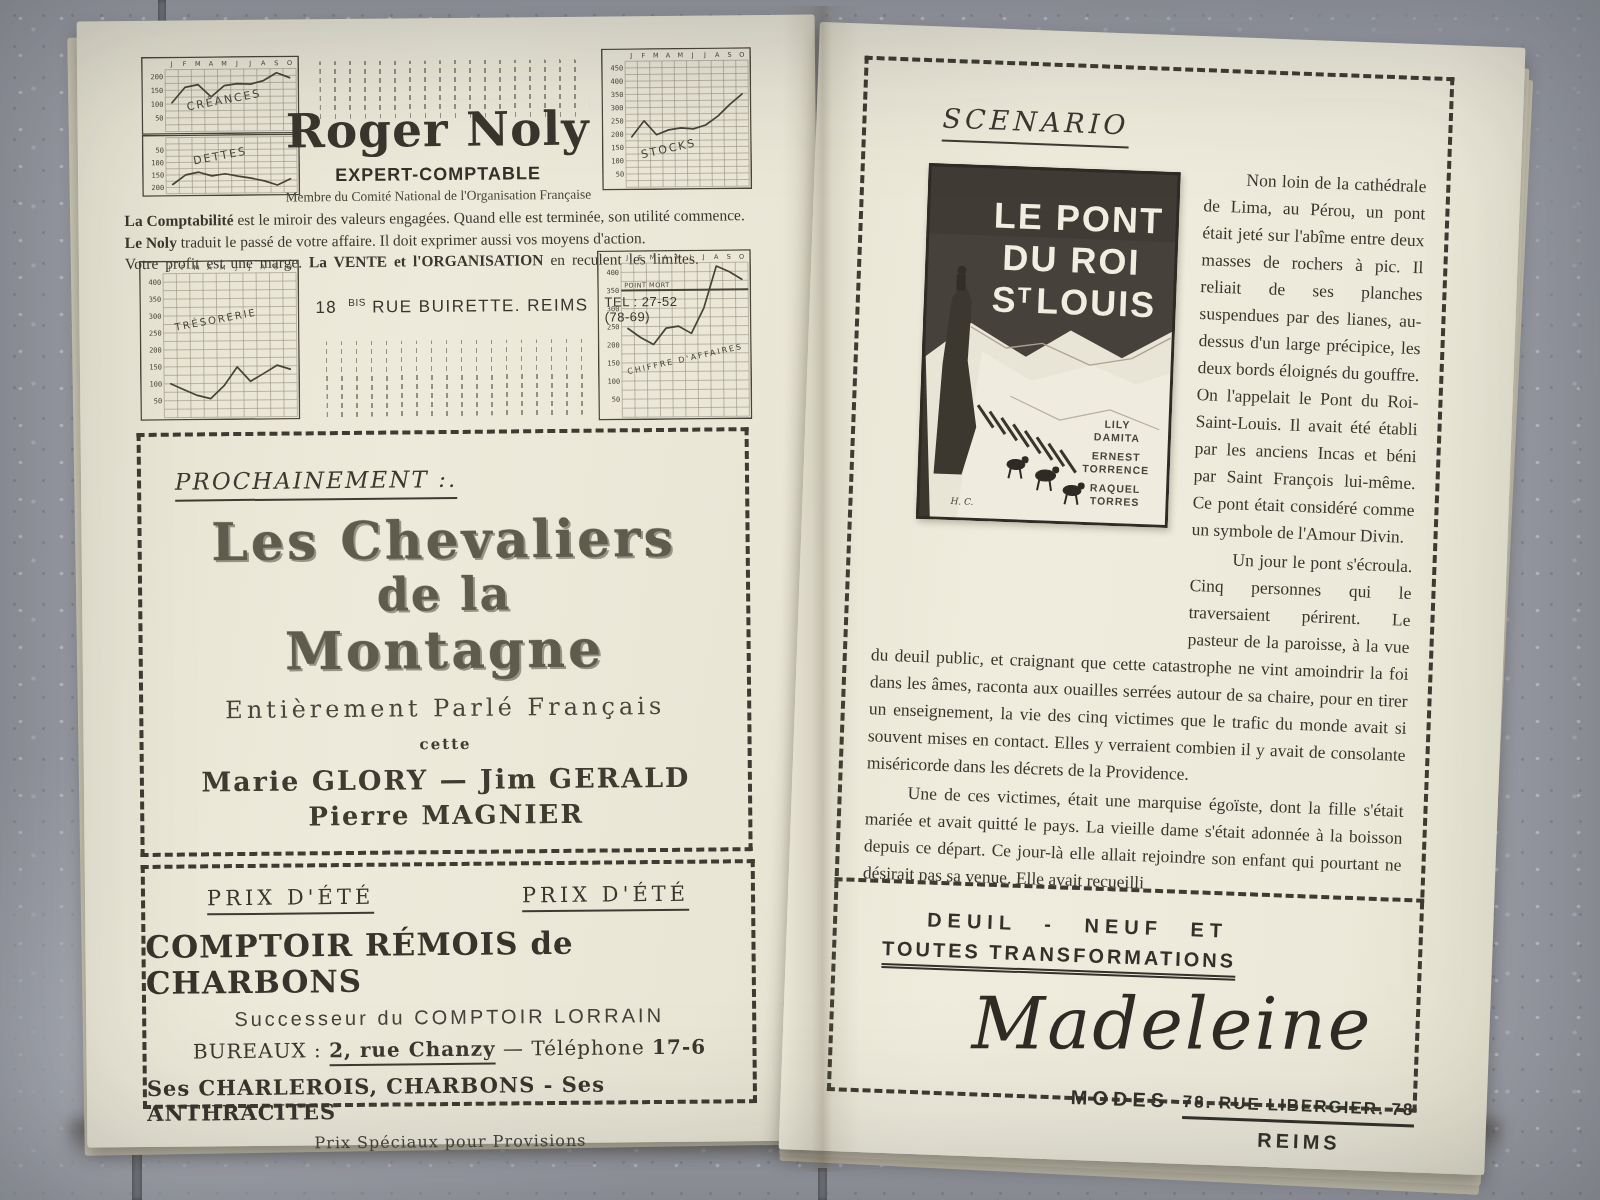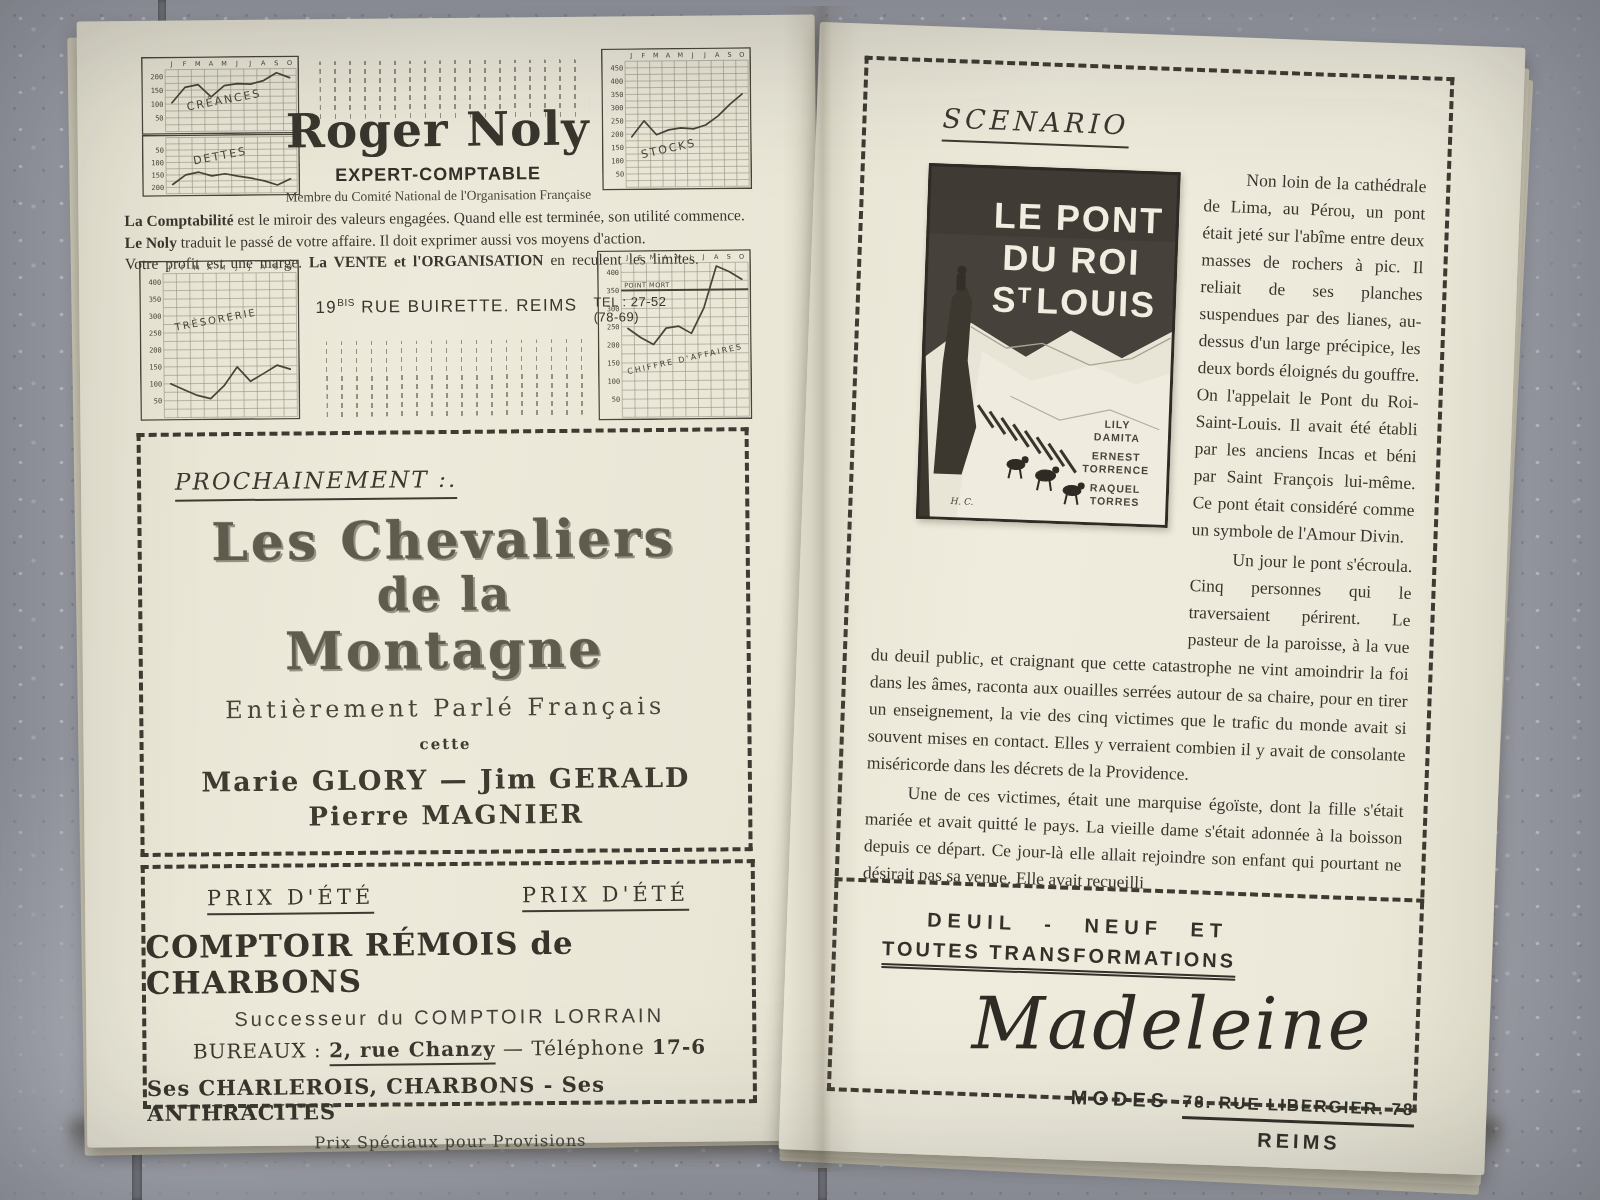--- a/index.html
+++ b/index.html
@@ -55,21 +55,21 @@
   .noly-title{left:203px;top:84px;width:314px;text-align:center;margin:0;
     font-family:"DejaVu Serif",serif;font-weight:700;font-size:47px;letter-spacing:1px;color:#39362d;}
   .noly-sub{left:203px;top:146px;width:314px;text-align:center;
     font-family:"Liberation Sans",sans-serif;font-weight:700;font-size:18px;letter-spacing:1px;color:#333128;}
   .noly-member{left:150px;top:170px;width:420px;text-align:center;font-size:13.5px;color:#474439;}
   .noly-p{left:46px;top:189px;width:644px;margin:0;font-size:15.5px;line-height:21.5px;color:#3a372e;}
   .noly-p .l{display:block;white-space:nowrap;}
   .noly-p .l:last-child{word-spacing:3px;}
   .addr-row{left:236px;top:278px;width:430px;display:flex;gap:16px;align-items:flex-start;}
   .addr{font-family:"Liberation Sans",sans-serif;font-size:17px;letter-spacing:1.5px;color:#38362d;white-space:nowrap;}
-  .addr sup{font-size:10px;letter-spacing:.5px;}
+  .addr sup{font-size:10px;letter-spacing:.5px;margin-left:11px;}
   .tel span{display:block;font-family:"Liberation Sans",sans-serif;font-size:13px;line-height:15px;letter-spacing:.5px;color:#38362d;}
 
   
   .dashedbox{border:4px dashed #3e3b32;box-sizing:border-box;}
   .chev-box{left:56px;top:412px;width:612px;height:424px;display:flex;flex-direction:column;align-items:center;}
   .kicker{align-self:flex-start;margin:32px 0 0 34px;font-family:"DejaVu Serif",serif;font-style:italic;
     font-size:23px;letter-spacing:2px;color:#3b382f;border-bottom:2px solid #3e3b32;padding-bottom:5px;}
   .chev-title{margin-top:12px;text-align:center;font-family:"DejaVu Serif",serif;font-weight:700;
     color:#5f5b4d;text-shadow:2px 2px 0 rgba(47,44,36,.45), -.5px -.5px 0 rgba(47,44,36,.25);}
   .chev-t1,.chev-t3{font-size:52px;line-height:1.12;letter-spacing:3px;}
@@ -367,21 +367,21 @@
           <text x="131.95" y="9.5" text-anchor="middle" font-size="6.5" font-family="DejaVu Sans, sans-serif" fill="#474439">S</text>
           <text x="144.65" y="9.5" text-anchor="middle" font-size="6.5" font-family="DejaVu Sans, sans-serif" fill="#474439">O</text>
           <line x1="24" y1="40.176470588235304" x2="151" y2="40.176470588235304" stroke="#474439" stroke-width="2"></line>
           <text x="27" y="37.176470588235304" font-size="6.5" letter-spacing="0.5" font-family="DejaVu Sans, sans-serif" fill="#474439">POINT MORT</text>
           <polyline points="30.4,78.2 43.0,87.3 55.8,94.5 68.5,78.2 81.2,76.4 93.8,83.7 106.5,58.3 119.3,16.6 131.9,22.1 144.7,30.0" fill="none" stroke="#474439" stroke-width="1.7" stroke-linejoin="round" stroke-linecap="round"></polyline>
           <text font-size="8" fill="#474439" letter-spacing="2" font-family="DejaVu Sans, sans-serif" transform="translate(30,124) rotate(-12)">CHIFFRE D'AFFAIRES</text>
           <rect x="0.8" y="0.8" width="152.4" height="168.4" fill="none" stroke="#474439" stroke-width="1.4"></rect>
         </svg>
 
       <div class="abs addr-row">
-        <span class="addr"><span>19</span><sup>BIS</sup><span> RUE BUIRETTE. REIMS</span></span>
+        <span class="addr"><span>18</span><sup>BIS</sup><span> RUE BUIRETTE. REIMS</span></span>
         <span class="tel">
           <span>TEL : 27-52</span>
           <span>(78-69)</span>
         </span>
       </div>
       <div class="abs vdash vd2"></div>
     </section>
 
     <section class="abs dashedbox chev-box">
       <div class="kicker">PROCHAINEMENT :.</div>

